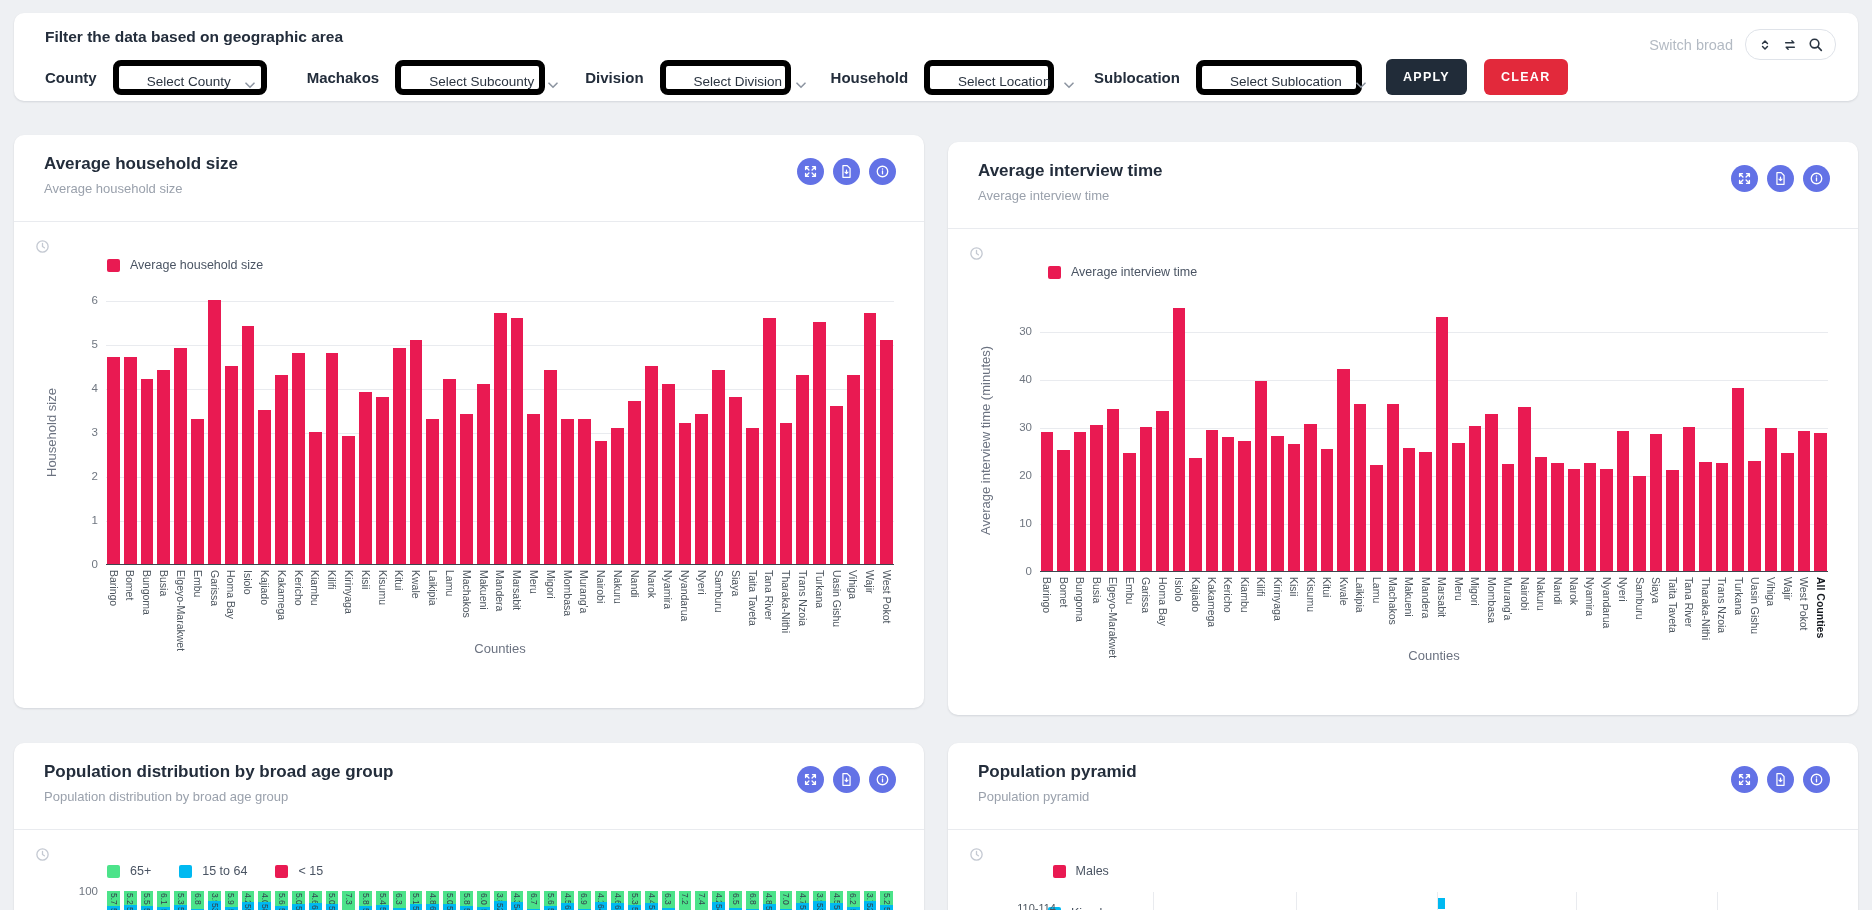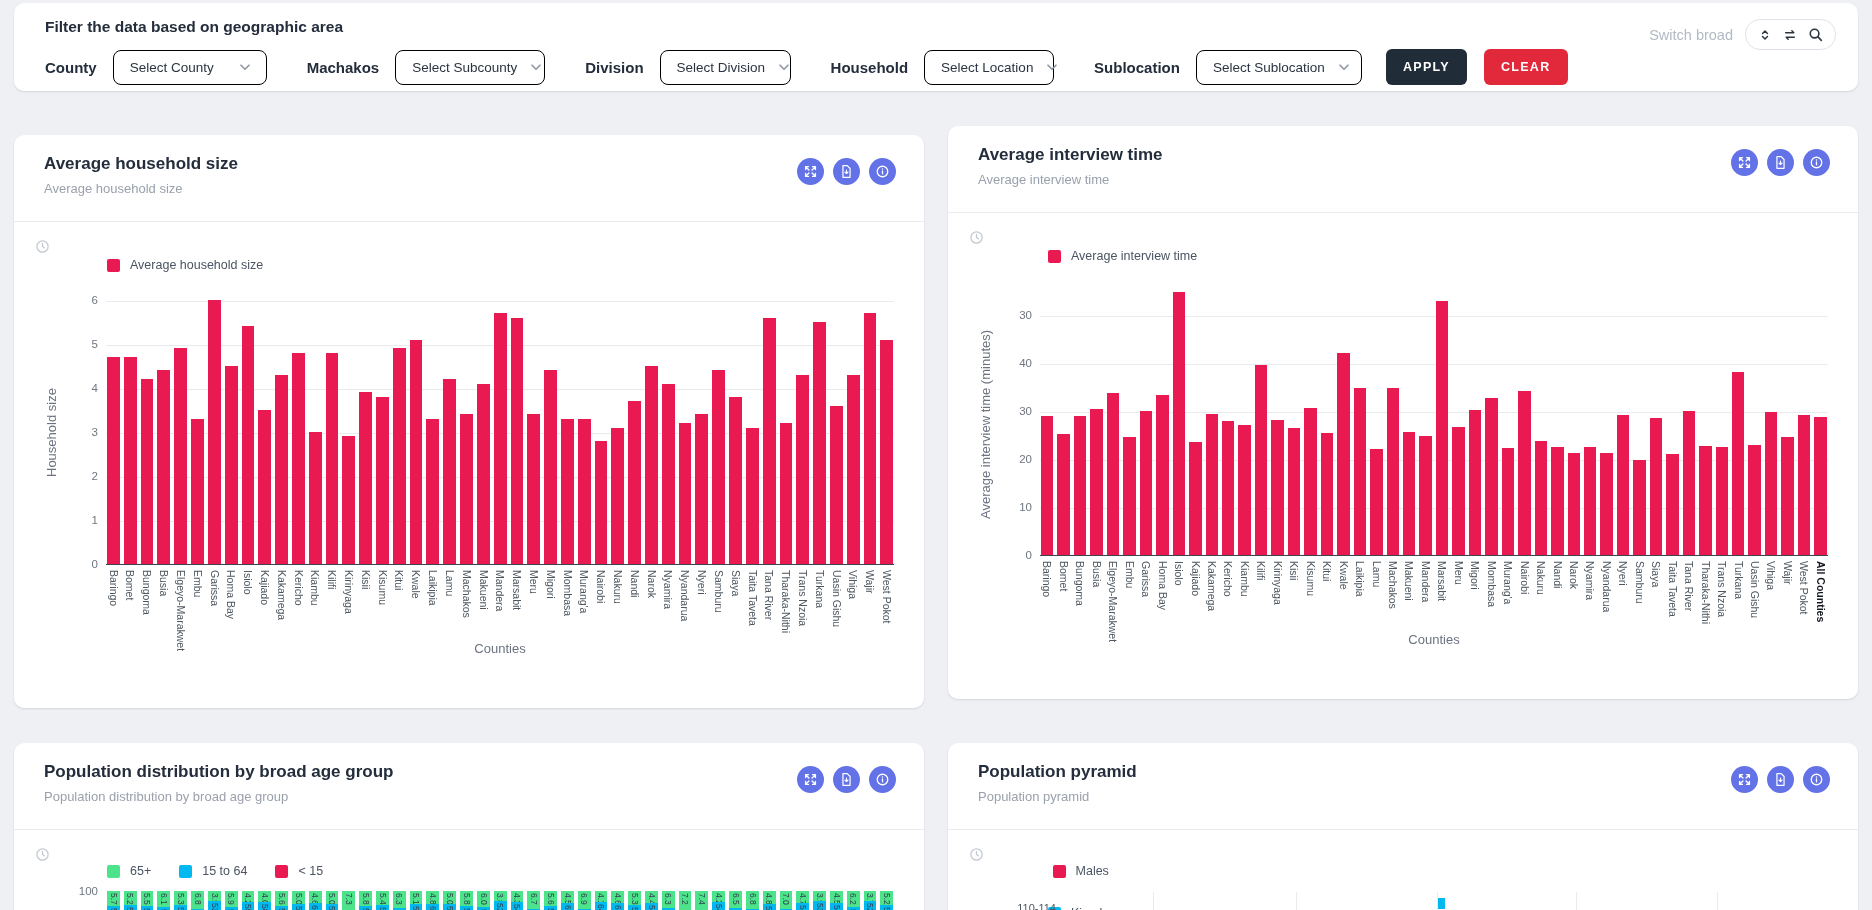--- a/index.html
+++ b/index.html
@@ -1,27 +1,27 @@
 <!DOCTYPE html>
 <html><head>
 <meta charset="utf-8">
 <style>
   html,body{margin:0;padding:0;background:#eef0f3;font-family:"Liberation Sans",sans-serif;}
   #app{position:relative;width:1872px;height:910px;overflow:hidden;background:#eef0f3;}
   .card{position:absolute;background:#fff;border-radius:10px;box-shadow:0 1px 2px rgba(16,24,40,.07),0 1px 3px rgba(16,24,40,.05);}
   
-  .filter-card{left:14px;top:3px;width:1844px;height:88px;}
+  .filter-card{left:14px;top:13px;width:1844px;height:88px;}
   .filter-title{position:absolute;left:31px;top:15px;font-size:15.5px;font-weight:700;color:#232d3b;}
   .switch-wrap{position:absolute;right:22px;top:16px;display:flex;align-items:center;gap:12px;}
   .switch-label{font-size:14.5px;color:#b3bac3;}
   .switch-pill{display:flex;align-items:center;gap:11px;border:1.5px solid #dfe3e9;background:#fff;border-radius:15px;height:29px;padding:0 12px;cursor:pointer;}
   .switch-pill svg{display:block;}
   .filter-row{position:absolute;left:31px;top:46px;display:flex;align-items:center;}
   .f-label{font-size:15px;font-weight:600;color:#232d3b;margin-right:16px;white-space:nowrap;}
-  .select{height:35px;border:1px solid #000000;border-radius:8px;background:#fff;display:flex;align-items:center;justify-content:space-between;padding:0 16px;cursor:pointer;box-sizing:border-box;}
+  .select{height:35px;border:6px solid #000000;border-radius:8px;background:#fff;display:flex;align-items:flex-end;justify-content:space-between;padding:0 28px;cursor:pointer;box-sizing:border-box;}
   .select .ph{font-size:13.5px;color:#2b3440;white-space:nowrap;}
   .select svg{margin-left:14px;flex:none;}
   .gap{width:40px;flex:none;}
   .btn{height:36px;border:none;border-radius:6px;color:#fff;font-family:"Liberation Sans",sans-serif;font-size:12.5px;font-weight:700;letter-spacing:1.3px;padding:0 17px;cursor:pointer;}
   
   .chart-card{width:910px;height:573px;}
   .card-header{height:87px;box-sizing:border-box;border-bottom:1px solid #e9ebef;display:flex;justify-content:space-between;align-items:flex-start;padding:19px 28px 0 30px;}
   .card-title{font-size:17px;font-weight:700;color:#232d3b;}
   .card-subtitle{font-size:13px;color:#9aa1ac;margin-top:7px;}
   .card-actions{display:flex;gap:9px;margin-top:4px;}
@@ -376,21 +376,21 @@
             <div class="x-lab">Wajir</div>
           </div>
           <div class="x-slot">
             <div class="x-lab">West Pokot</div>
           </div>
         </div>
         <div class="x-title" style="left: 92px; width: 788px; top: 419px;">Counties</div>
       </div>
   </div>
 
-  <div class="card chart-card" style="left:948px;top:126px;">
+  <div class="card chart-card" style="left:948px;top:142px;">
     <div class="card-header">
       <div>
         <div class="card-title">Average interview time</div>
         <div class="card-subtitle">Average interview time</div>
       </div>
       <div class="card-actions">
           <button class="icon-btn" style="background: rgb(99, 114, 230);">
             <span style="display:flex;">
               <svg width="15" height="15" viewBox="0 0 16 16" fill="none" stroke="#fff" stroke-width="1.5" stroke-linecap="round" stroke-linejoin="round">
                 <path d="M2.8 5.8V2.8h3M6.3 6.3 2.8 2.8M13.2 5.8v-3h-3M9.7 6.3l3.5-3.5M2.8 10.2v3h3M6.3 9.7l-3.5 3.5M13.2 10.2v3h-3M9.7 9.7l3.5 3.5"></path>

